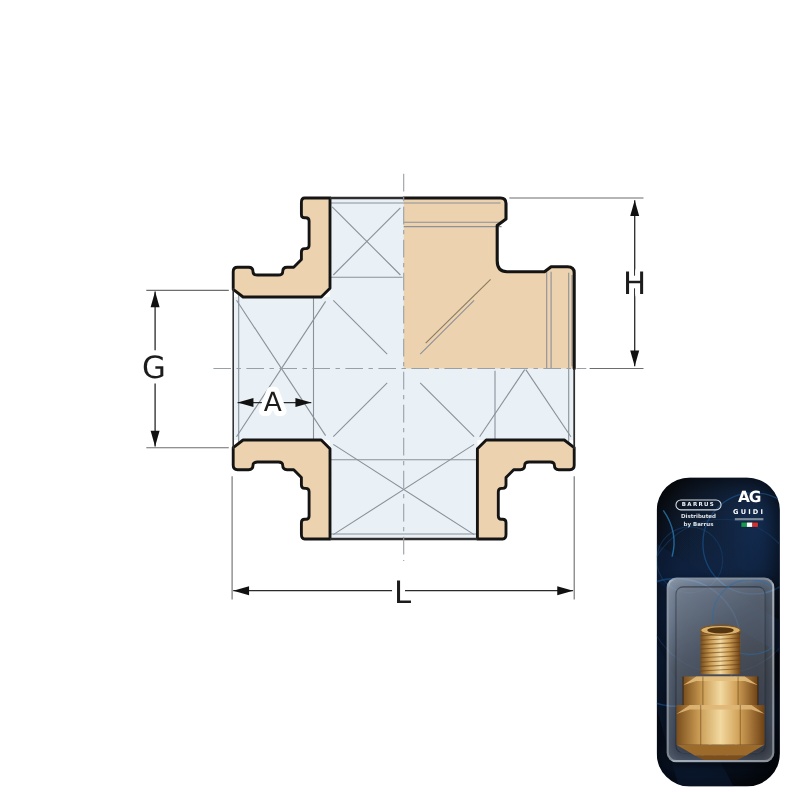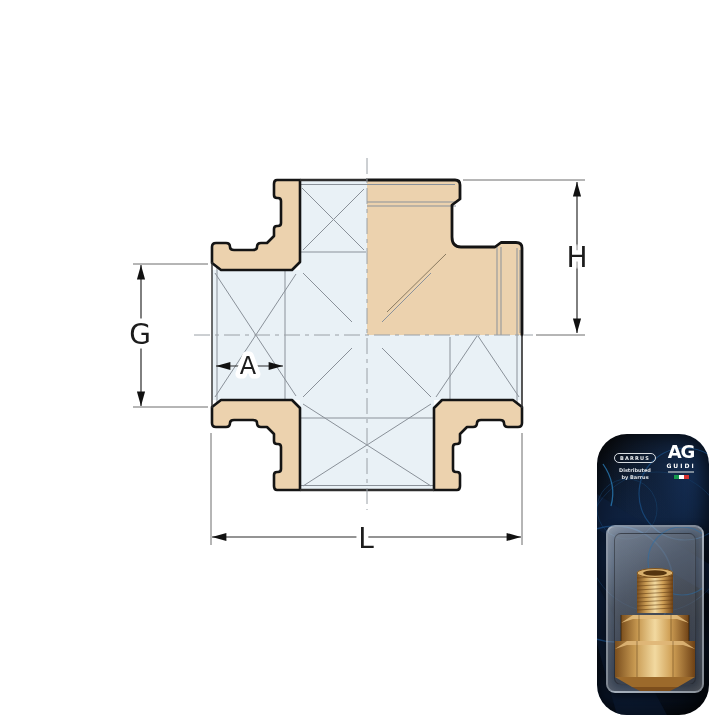--- a/index.html
+++ b/index.html
@@ -28,21 +28,21 @@
     display:inline-block;border:1px solid #d8dde2;border-radius:9px;
     padding:1px 5px;color:#eef1f4;font-size:5px;font-weight:bold;letter-spacing:1.2px;
   }
   .distributed{
     margin-top:3px;color:#dfe3e8;font-size:5px;font-weight:bold;line-height:6.5px;
   }
   .guidi-logo{
     position:absolute;right:8px;top:9px;width:40px;text-align:center;color:#fff;
   }
   .guidi-ag{
-    font-size:18px;font-weight:bold;letter-spacing:-1px;line-height:18px;
+    font-size:14px;font-weight:bold;letter-spacing:-1px;line-height:18px;
     font-family:"DejaVu Sans", sans-serif;
   }
   .guidi-name{font-size:6px;font-weight:bold;letter-spacing:2px;margin-top:1px;}
   .guidi-tagline-bar{width:26px;height:1.5px;background:#9aa4ad;margin:2px auto 2px auto;opacity:.8;}
   .flag{width:15px;height:4px;margin:0 auto;display:flex;box-shadow:0 0 1px rgba(0,0,0,.8);}
   .flag span{flex:1;height:100%;}
   .flag .f-g{background:#169b4e;}
   .flag .f-w{background:#ffffff;}
   .flag .f-r{background:#d6302e;}
   .blister{

